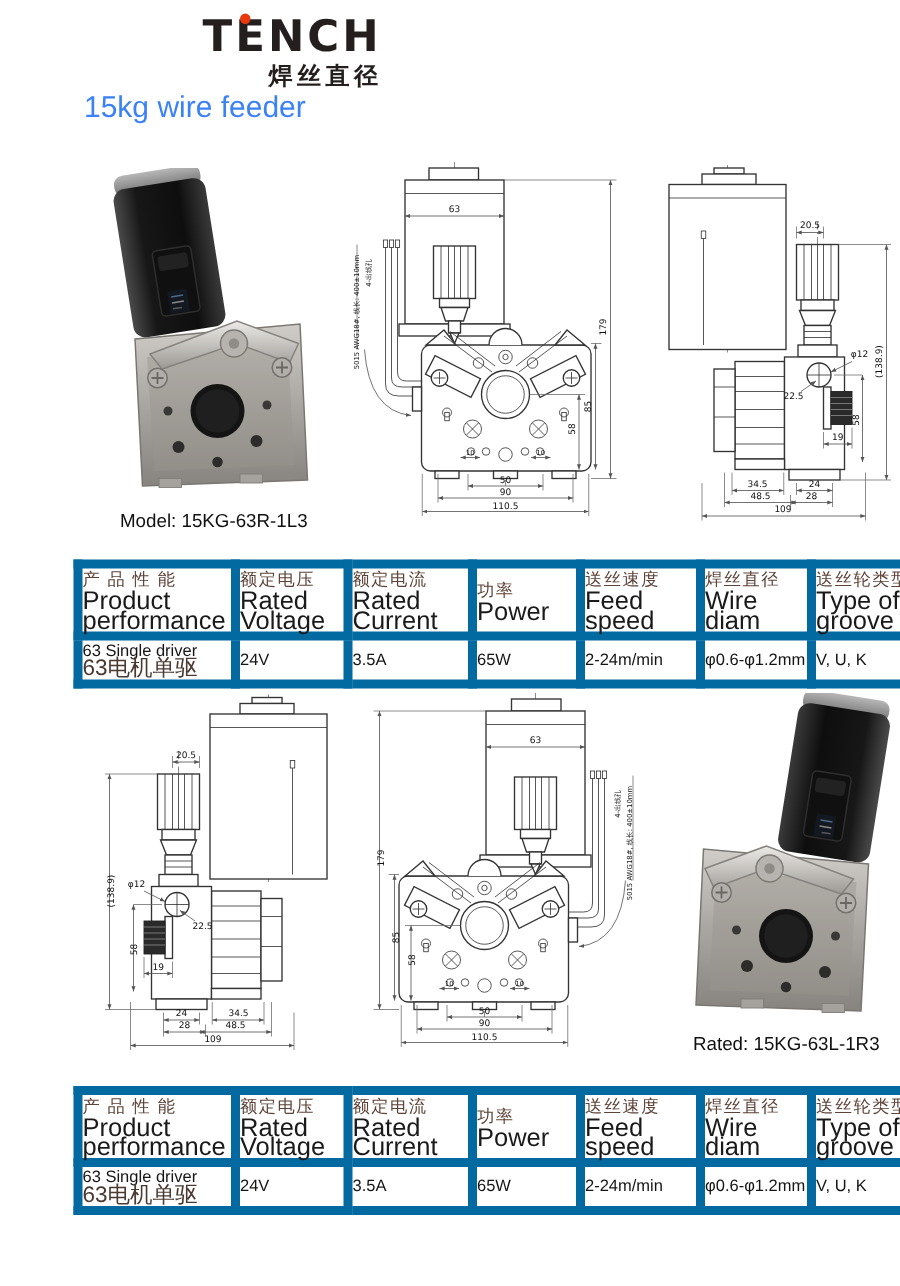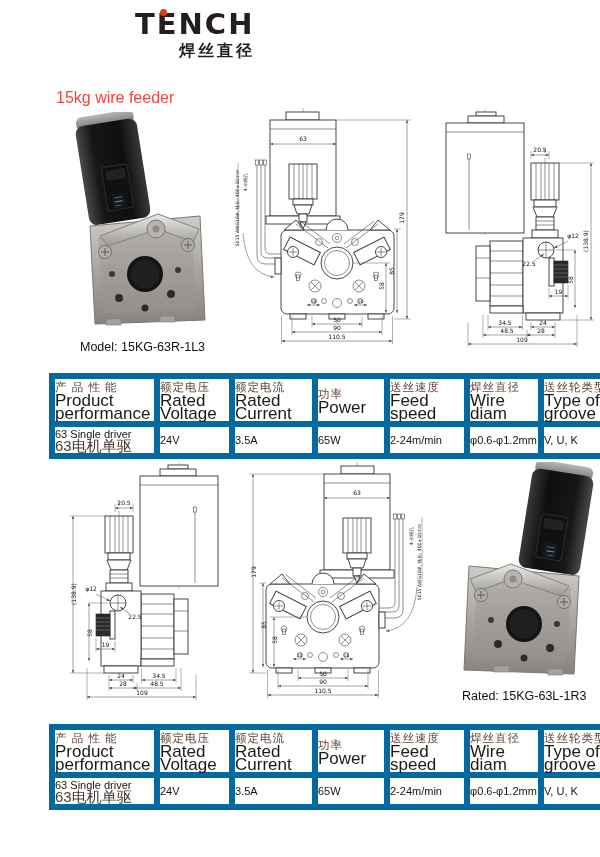--- a/index.html
+++ b/index.html
@@ -6,21 +6,21 @@
   .page{position:relative;width:600px;height:857px;background:#fff;overflow:hidden;
         font-family:"Liberation Sans",sans-serif;color:#111;margin-left:32px;}
 
   
   .logo{position:absolute;left:103px;top:10px;}
   .logo-text{position:relative;font-family:"DejaVu Sans",sans-serif;font-weight:bold;
              font-size:29px;line-height:28px;letter-spacing:2px;color:#241f1e;}
   .logo-dot{position:absolute;left:25px;top:-1px;width:7px;height:7px;border-radius:50%;}
   .logo-sub{font-weight:bold;font-size:16px;letter-spacing:3px;color:#241f1e;margin:3px 0 0 44px;}
 
-  .title{position:absolute;left:24px;top:89px;font-size:16px;color:#ef4444;}
+  .title{position:absolute;left:24px;top:61px;font-size:20px;color:#3b82f6;}
 
   .model{position:absolute;font-size:12.5px;color:#101010;}
   .model-1{left:48px;top:340px;}
   .model-2{left:430px;top:689px;}
 
   
   table.spec{position:absolute;left:17px;width:566px;border-collapse:collapse;table-layout:fixed;}
   .spec-1{top:373px;} .spec-2{top:724px;}
   table.spec th,table.spec td{border:6px solid #0369a1;text-align:left;vertical-align:middle;
       padding:1px 0;font-weight:normal;}

